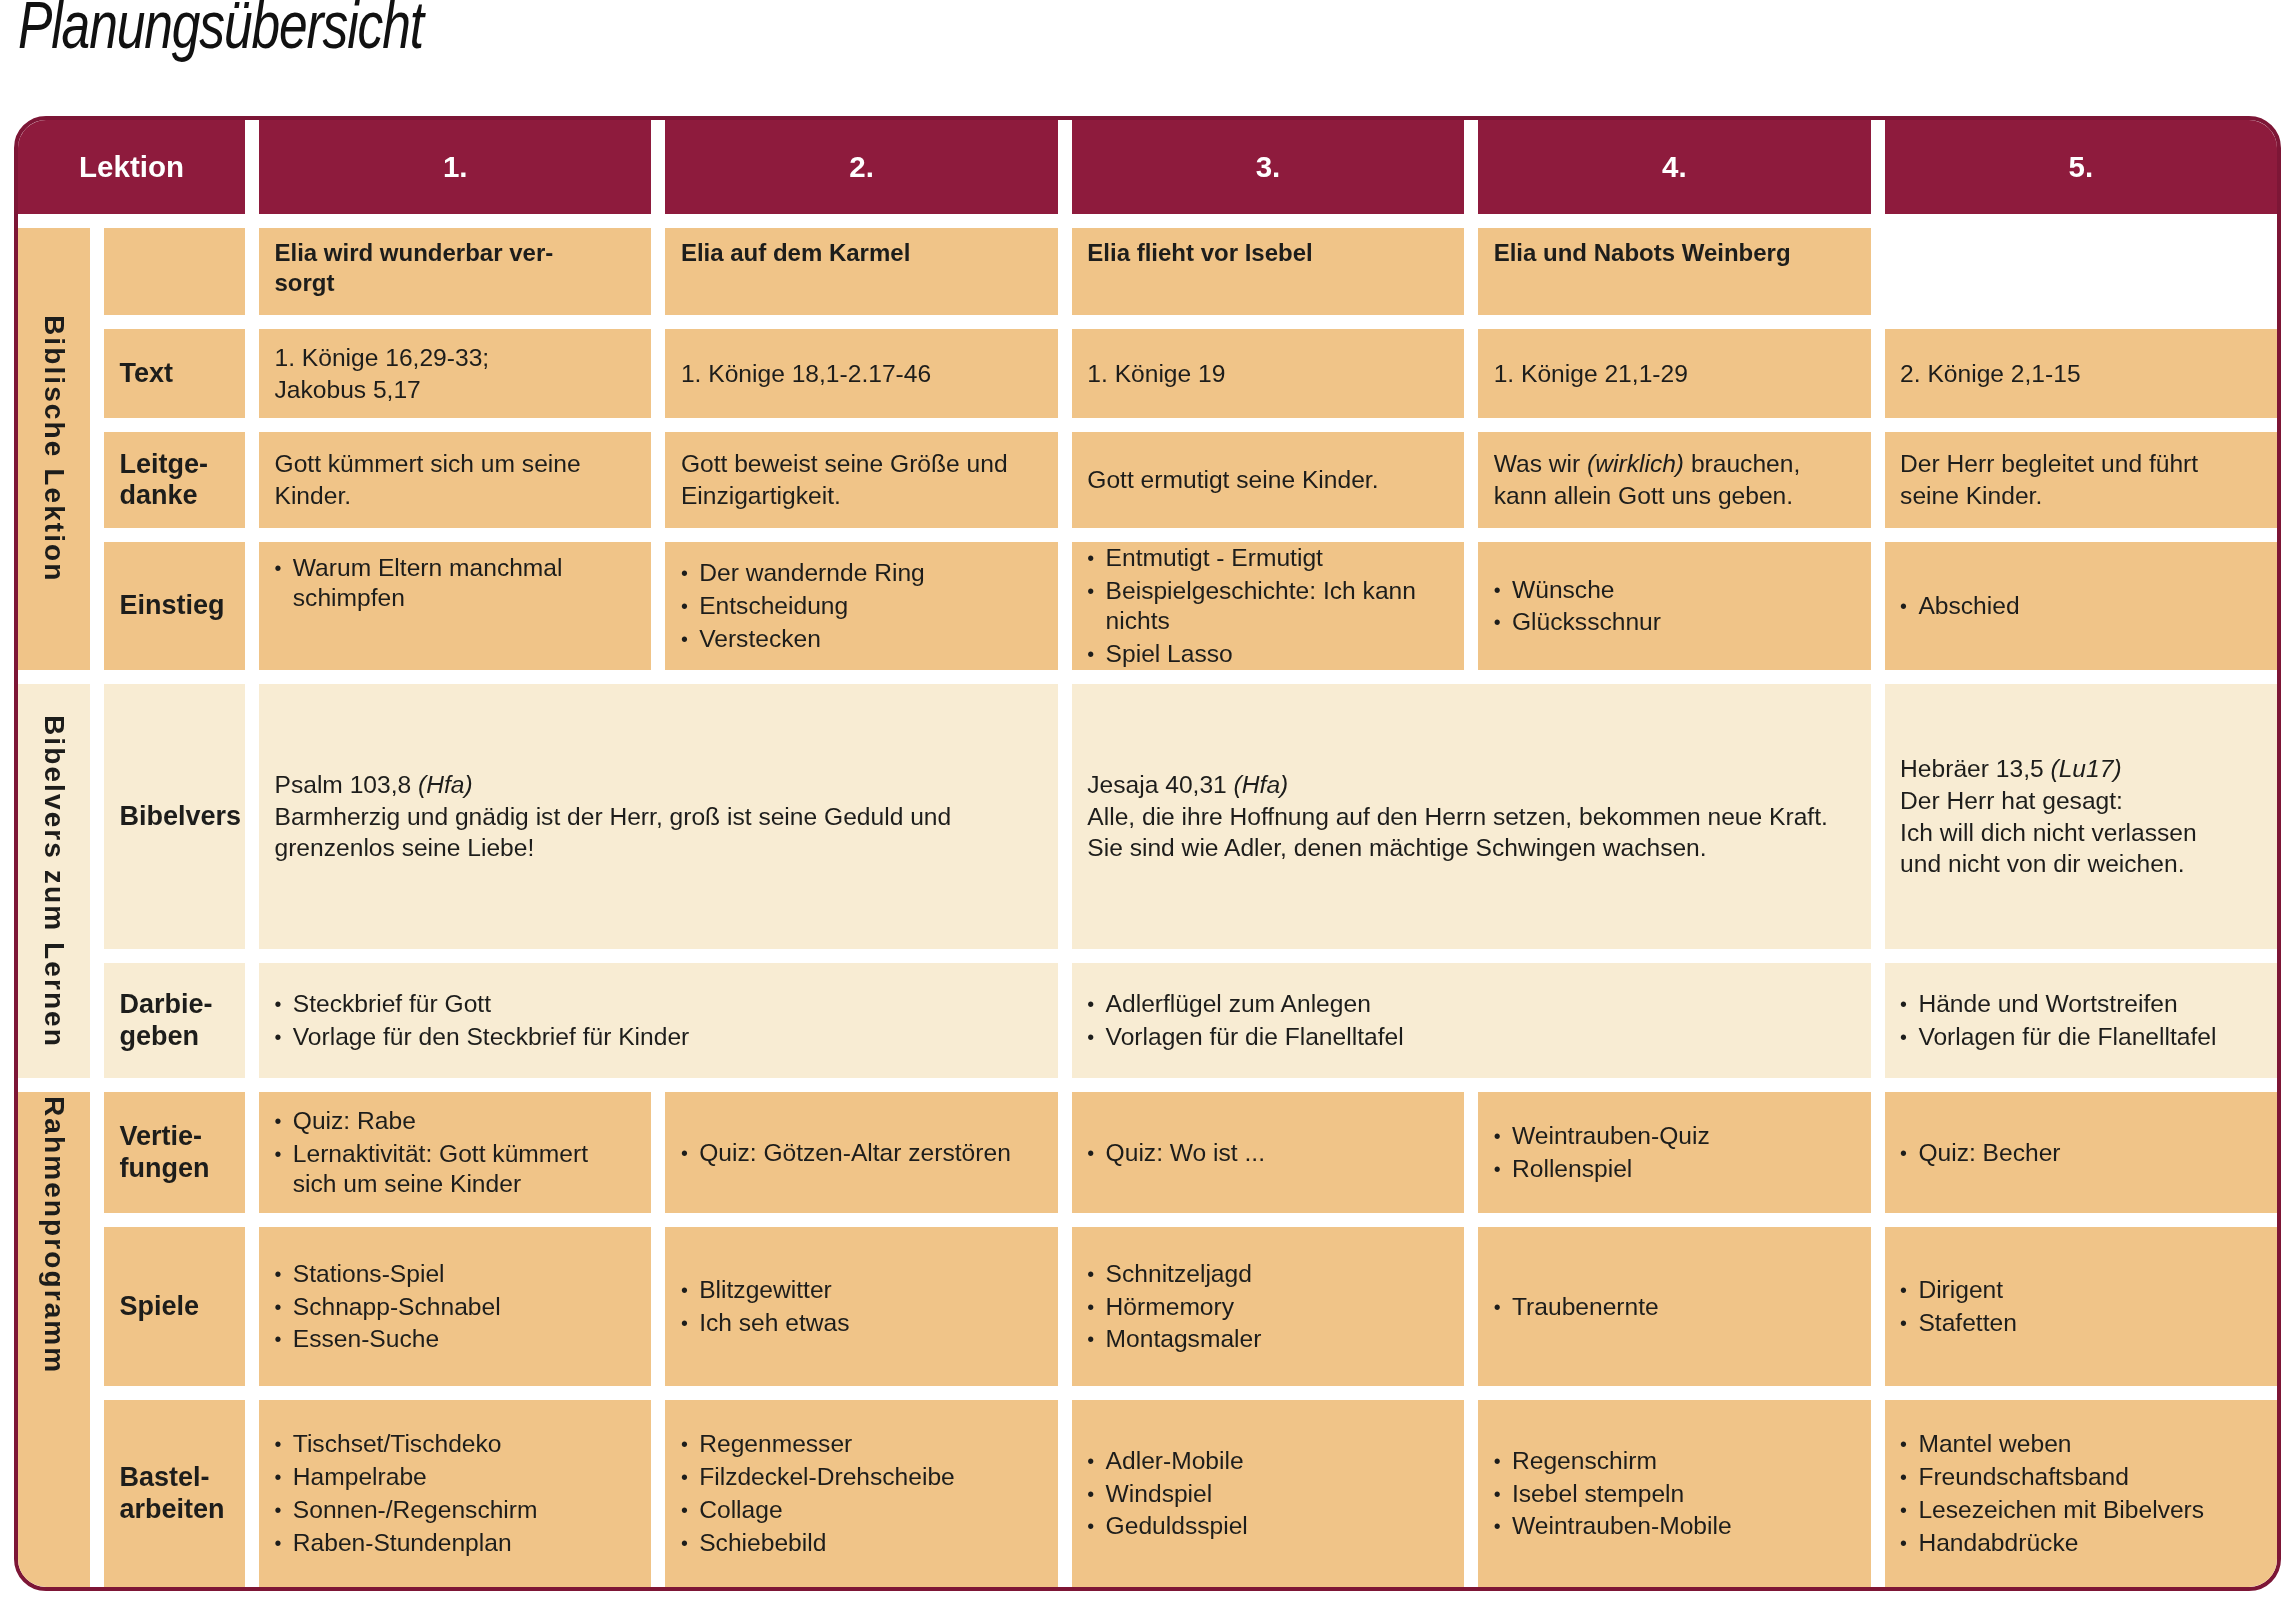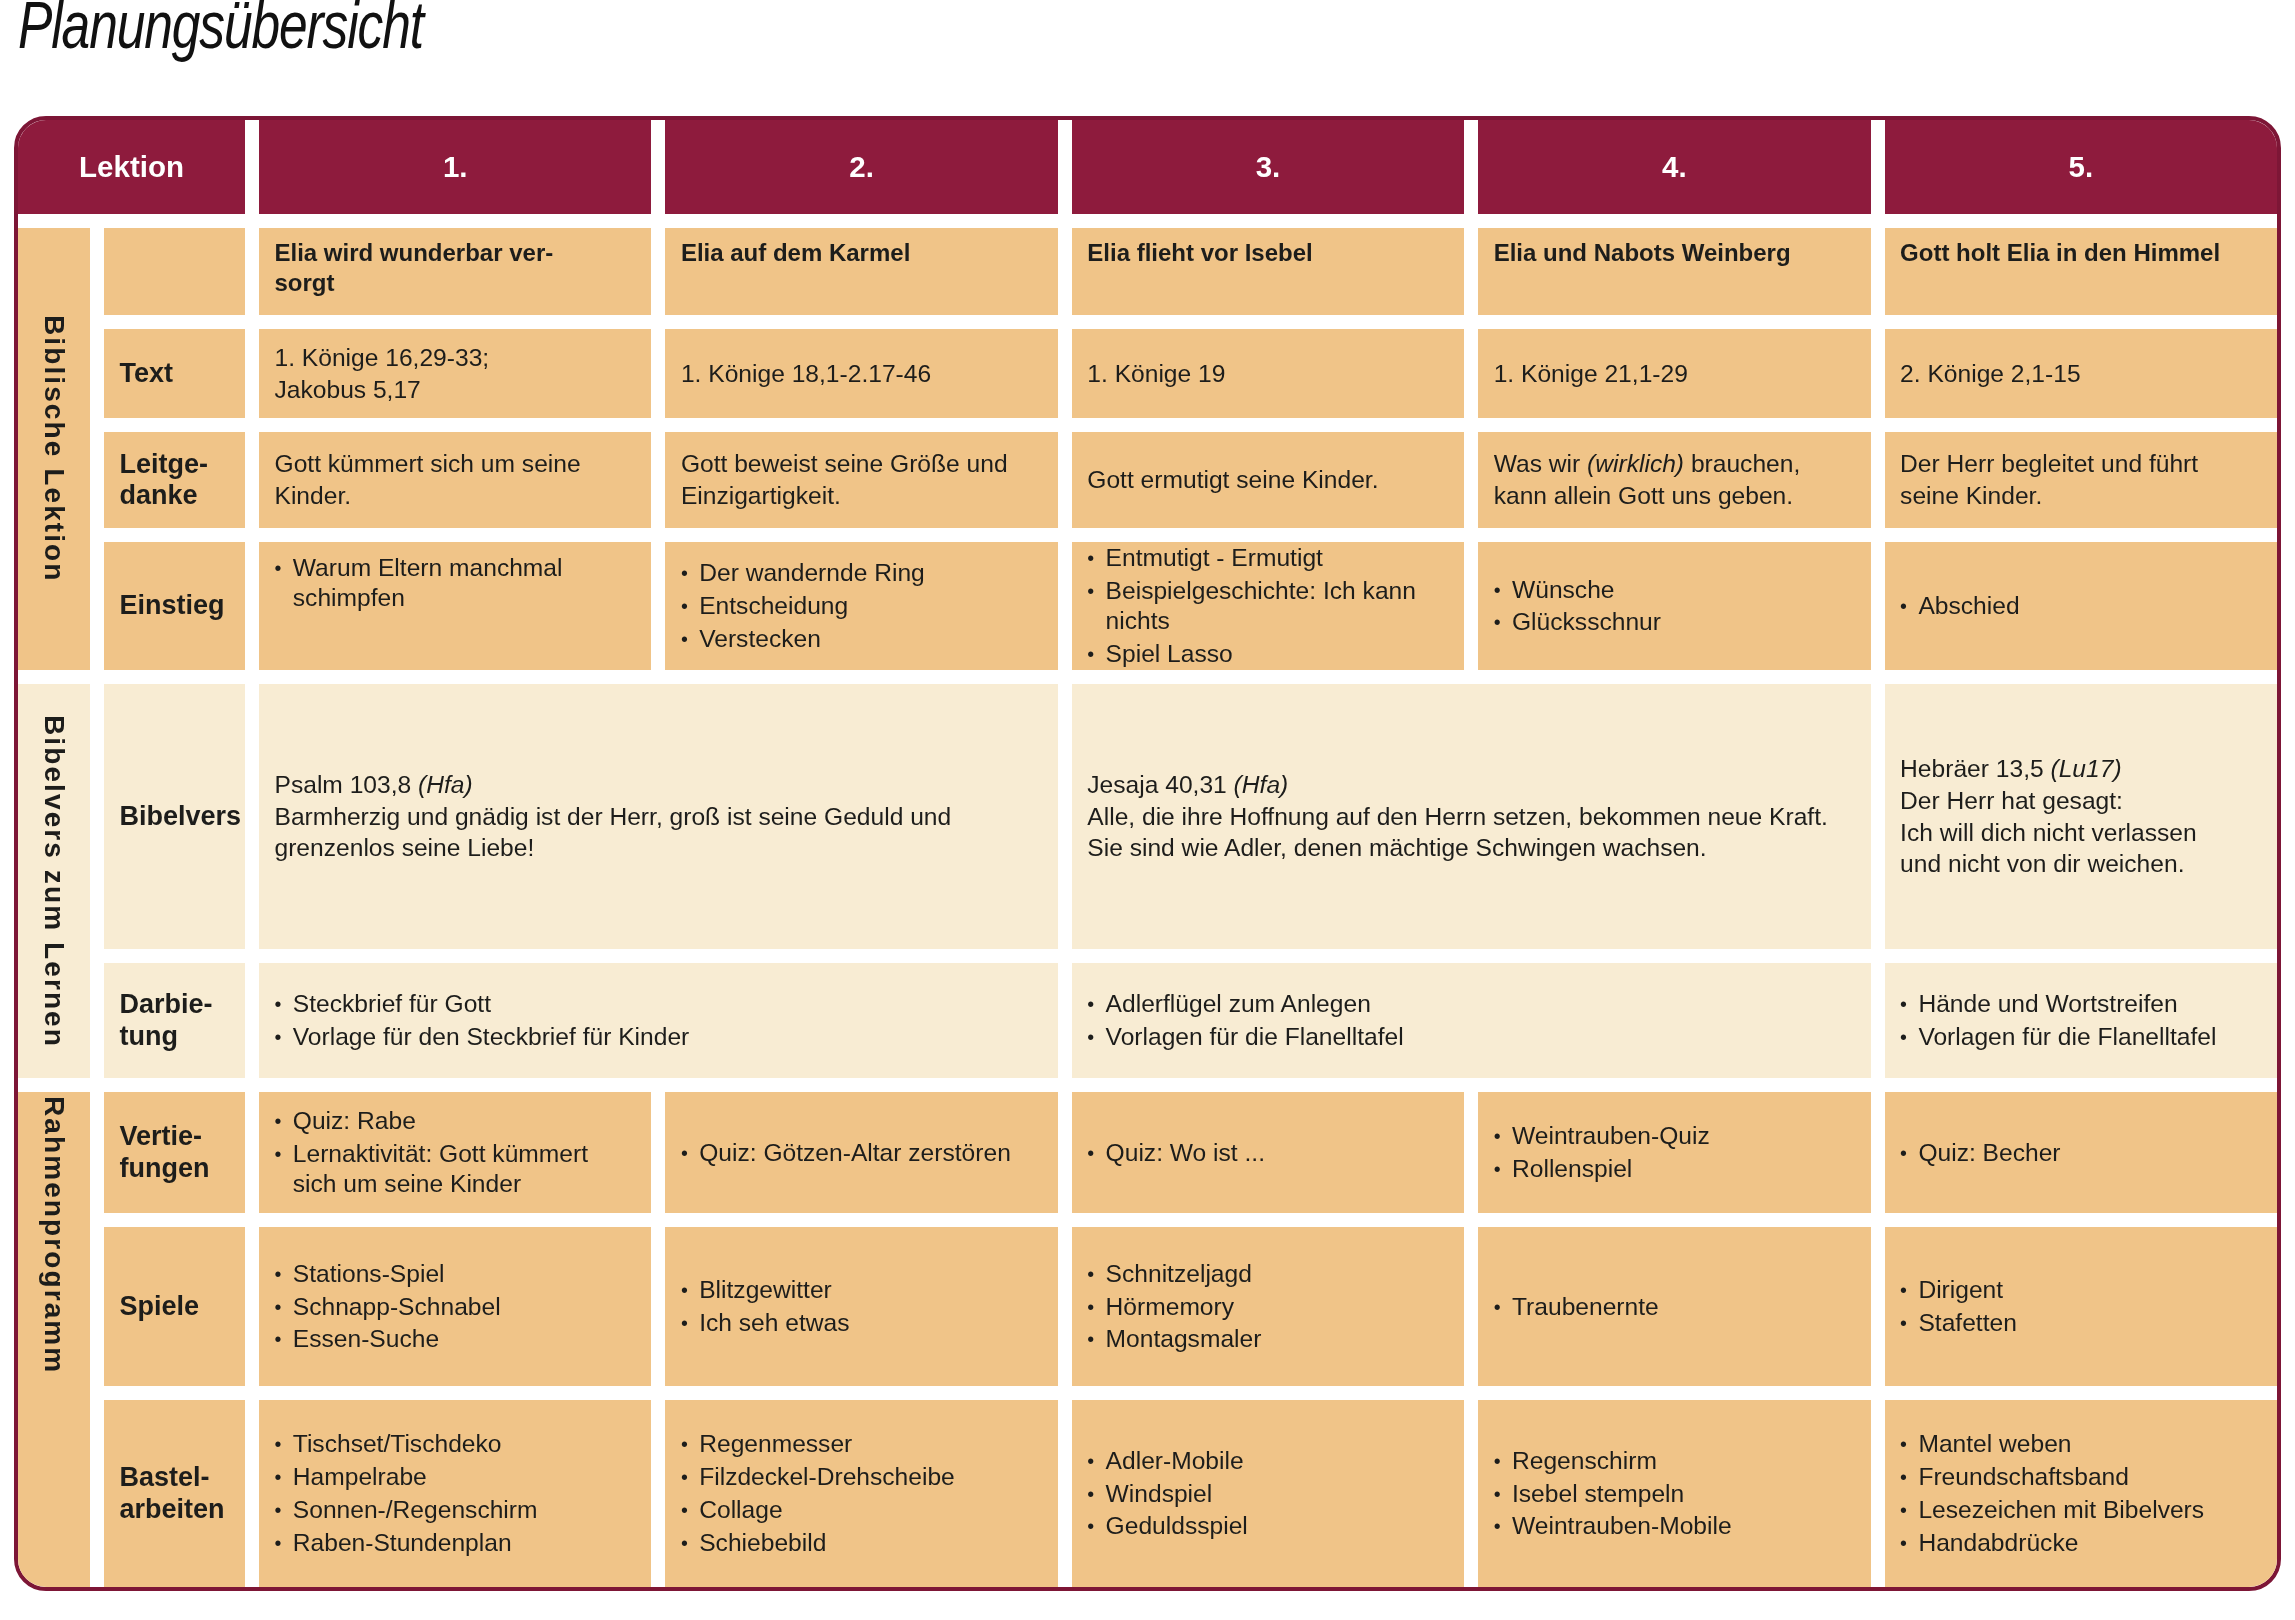--- a/index.html
+++ b/index.html
@@ -72,43 +72,40 @@
     <span class="vtxt">Rahmenprogramm</span>
   </div>
 
   <div class="cell label" style="grid-area:2/2"></div>
   <div class="cell label" style="grid-area:3/2">Text</div>
   <div class="cell label" style="grid-area:4/2">Leitge-
 danke</div>
   <div class="cell label" style="grid-area:5/2">Einstieg</div>
   <div class="cell label cream" style="grid-area:6/2">Bibelvers</div>
   <div class="cell label cream" style="grid-area:7/2">Darbie-
-tung</div>
+geben</div>
   <div class="cell label" style="grid-area:9/2">Spiele</div>
   <div class="cell label" style="grid-area:8/2">Vertie-
 fungen</div>
   <div class="cell label" style="grid-area:10/2">Bastel-
 arbeiten</div>
 
   <div class="cell titlecell" style="grid-area:2/3">
       <div class="txtv">Elia wird wunderbar ver-
 sorgt</div>
     </div>
   <div class="cell titlecell" style="grid-area:2/4">
       <div class="txtv">Elia auf dem Karmel</div>
     </div>
   <div class="cell titlecell" style="grid-area:2/5">
       <div class="txtv">Elia flieht vor Isebel</div>
     </div>
   <div class="cell titlecell" style="grid-area:2/6">
       <div class="txtv">Elia und Nabots Weinberg</div>
     </div>
-  <div class="cell titlecell" style="grid-area:2/7">
-      <div class="txtv">Gott holt Elia in den Himmel</div>
-    </div>
 
   <div class="cell" style="grid-area:3/3">
       <div class="txtv">1. Könige 16,29-33;
 Jakobus 5,17</div>
     </div>
   <div class="cell" style="grid-area:3/4">
       <div class="txtv">1. Könige 18,1-2.17-46</div>
     </div>
   <div class="cell" style="grid-area:3/5">
       <div class="txtv">1. Könige 19</div>

